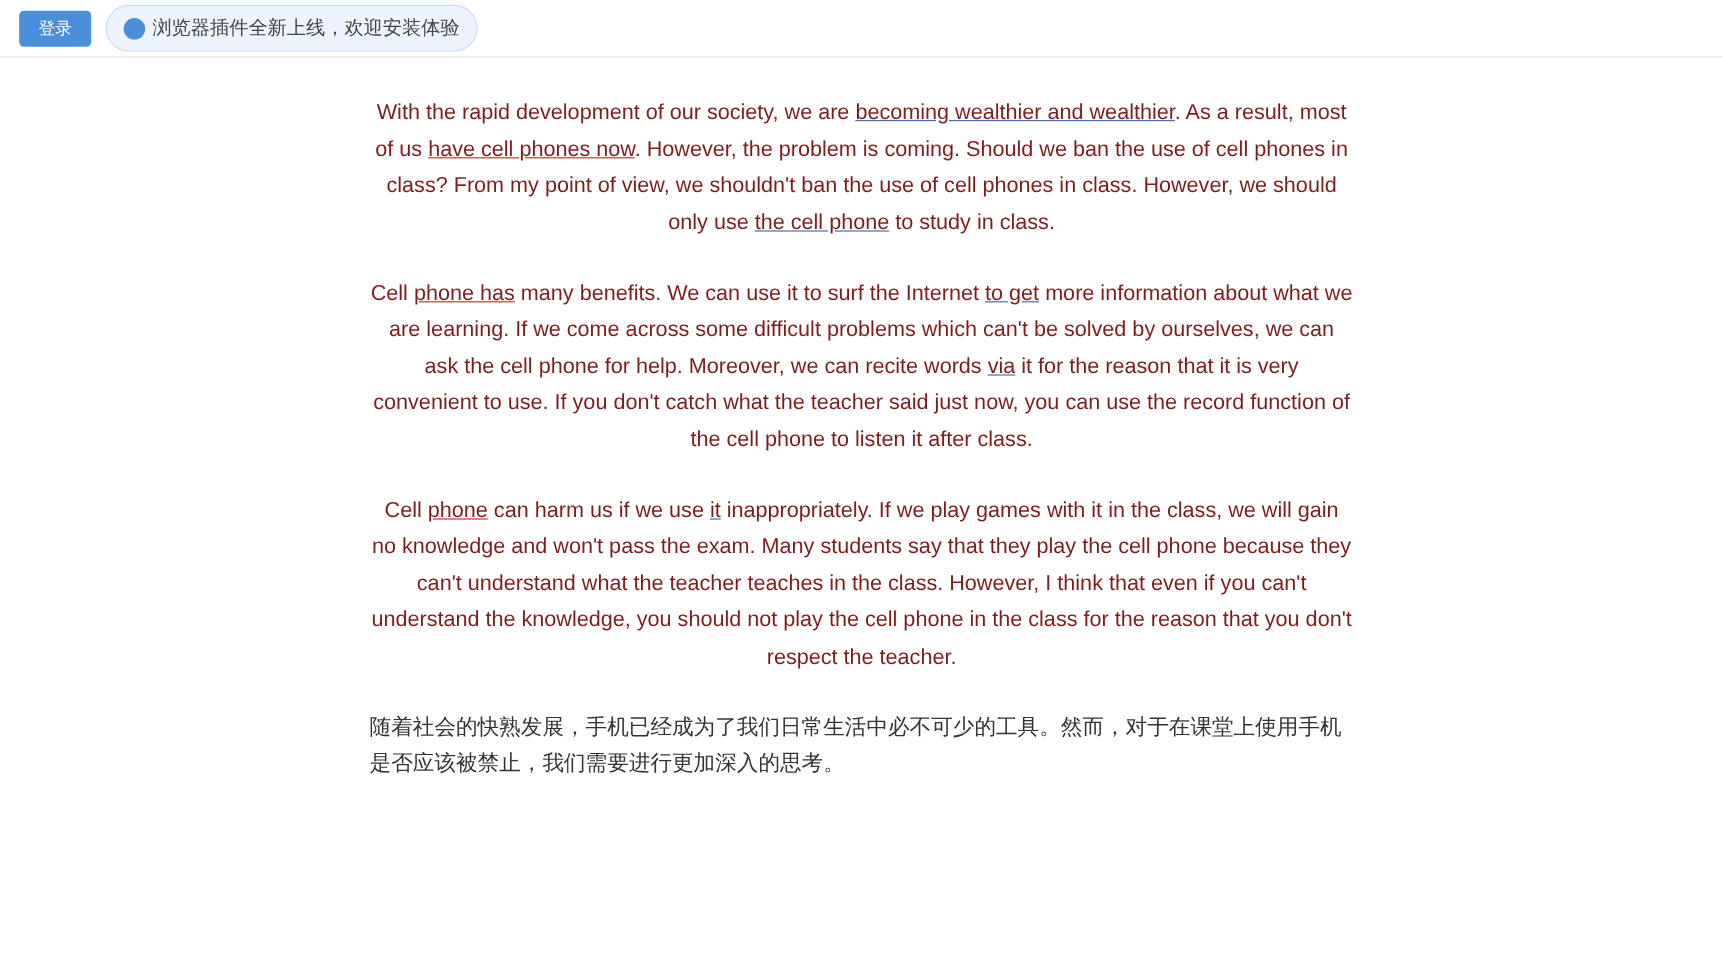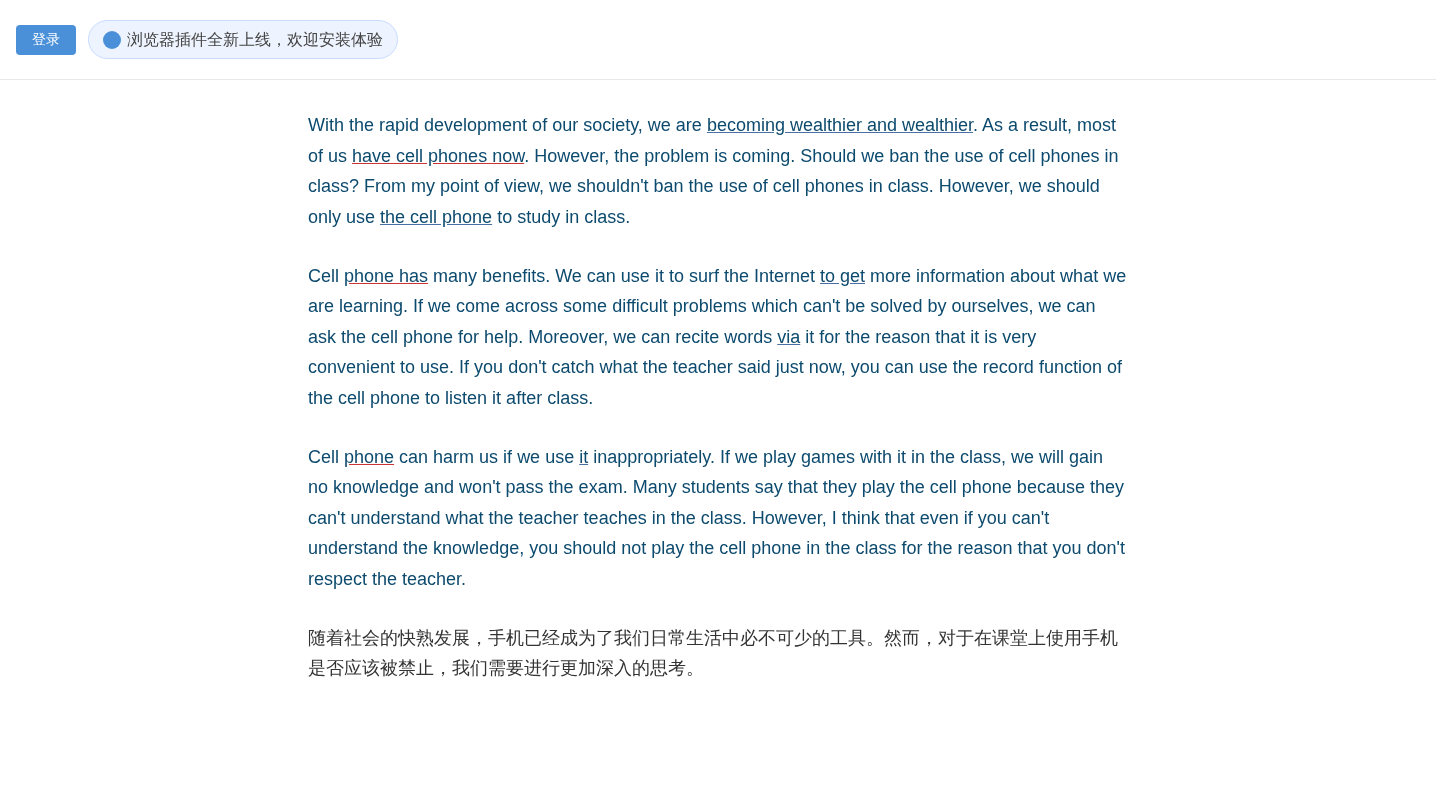--- a/index.html
+++ b/index.html
@@ -12,21 +12,21 @@
       font-family: Arial, "Microsoft YaHei", sans-serif;
       background-color: #ffffff;
       color: #333333;
       font-size: 18px;
       line-height: 1.7;
     }
 
     .top-bar {
       display: flex;
       align-items: center;
-      padding: 20px 16px;
+      padding: 4px 16px;
       gap: 12px;
       background: #ffffff;
       border-bottom: 1px solid #e8e8e8;
     }
 
     .login-btn {
       background: #4a90d9;
       color: #ffffff;
       border: none;
       border-radius: 4px;
@@ -59,21 +59,22 @@
     }
 
     .content-area {
       max-width: 900px;
       margin: 0 auto;
       padding: 30px 40px 60px 40px;
     }
 
     .paragraph {
       margin-bottom: 28px;
-      color: #0c4a6e;
+      color: #7f1d1d;
+      text-align: center;
     }
 
     .underline-blue {
       text-decoration: underline;
       text-decoration-color: #4a6fa5;
       color: inherit;
     }
 
     .underline-red {
       text-decoration: underline;

